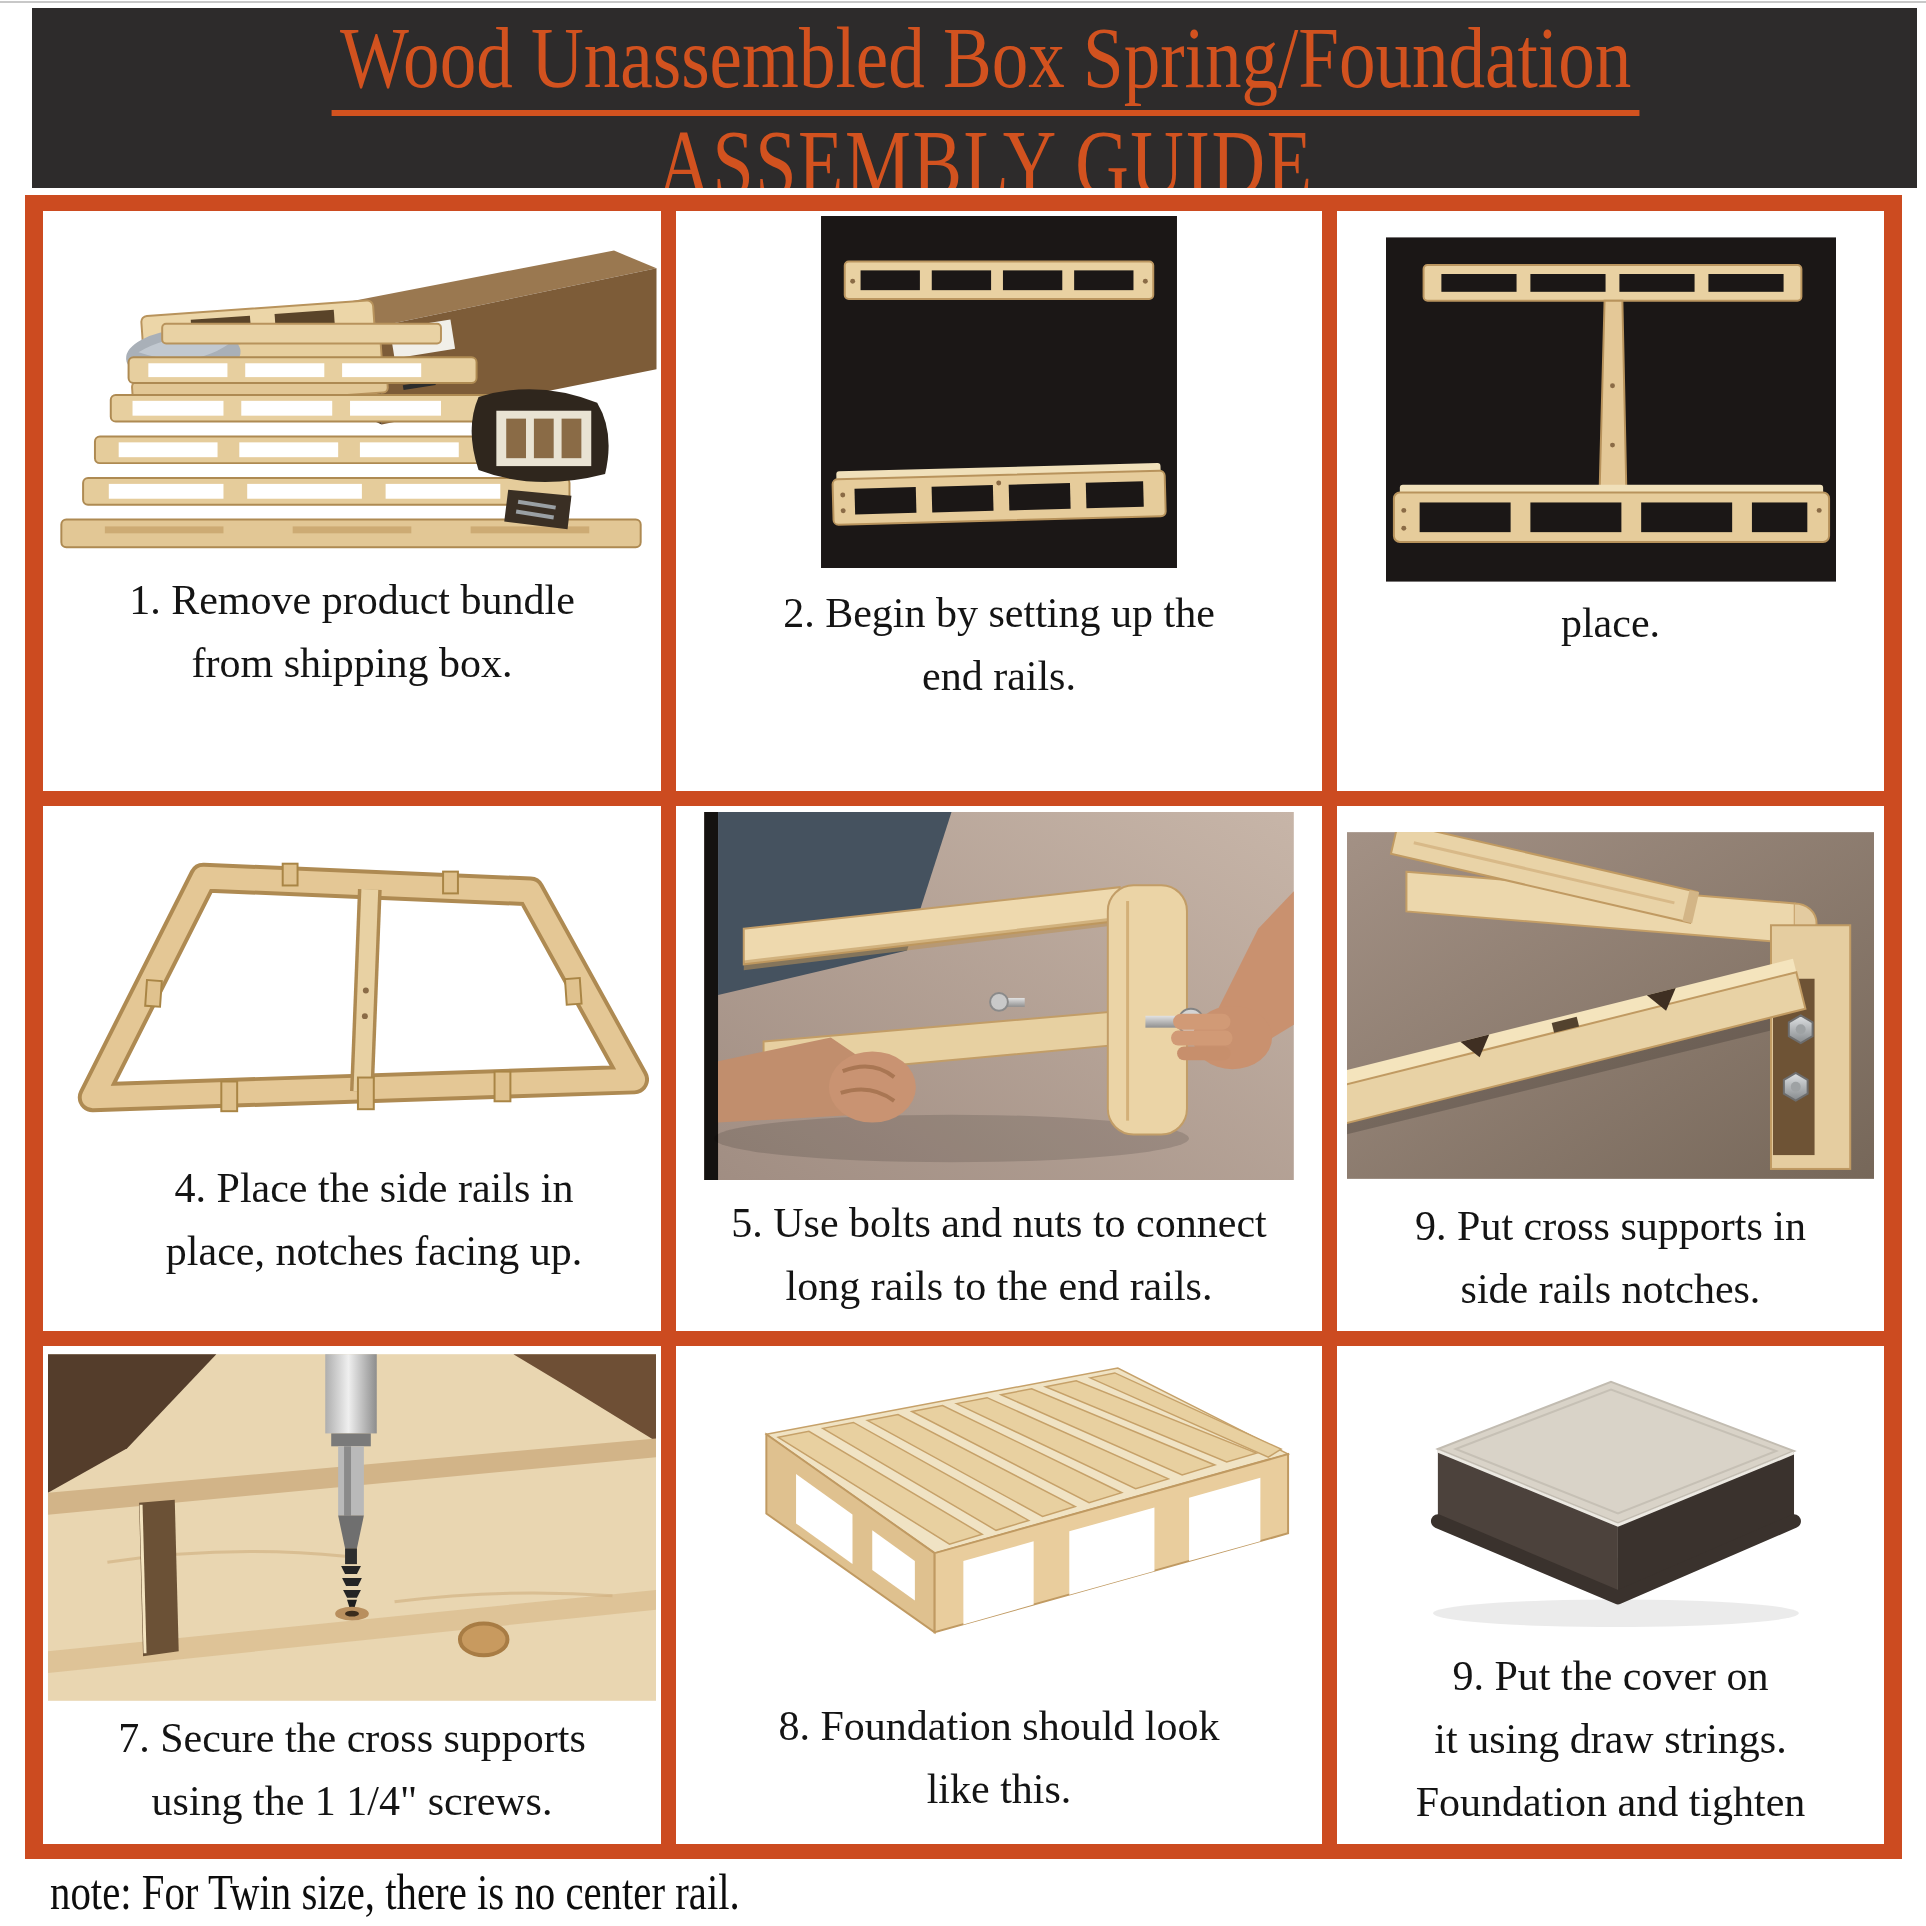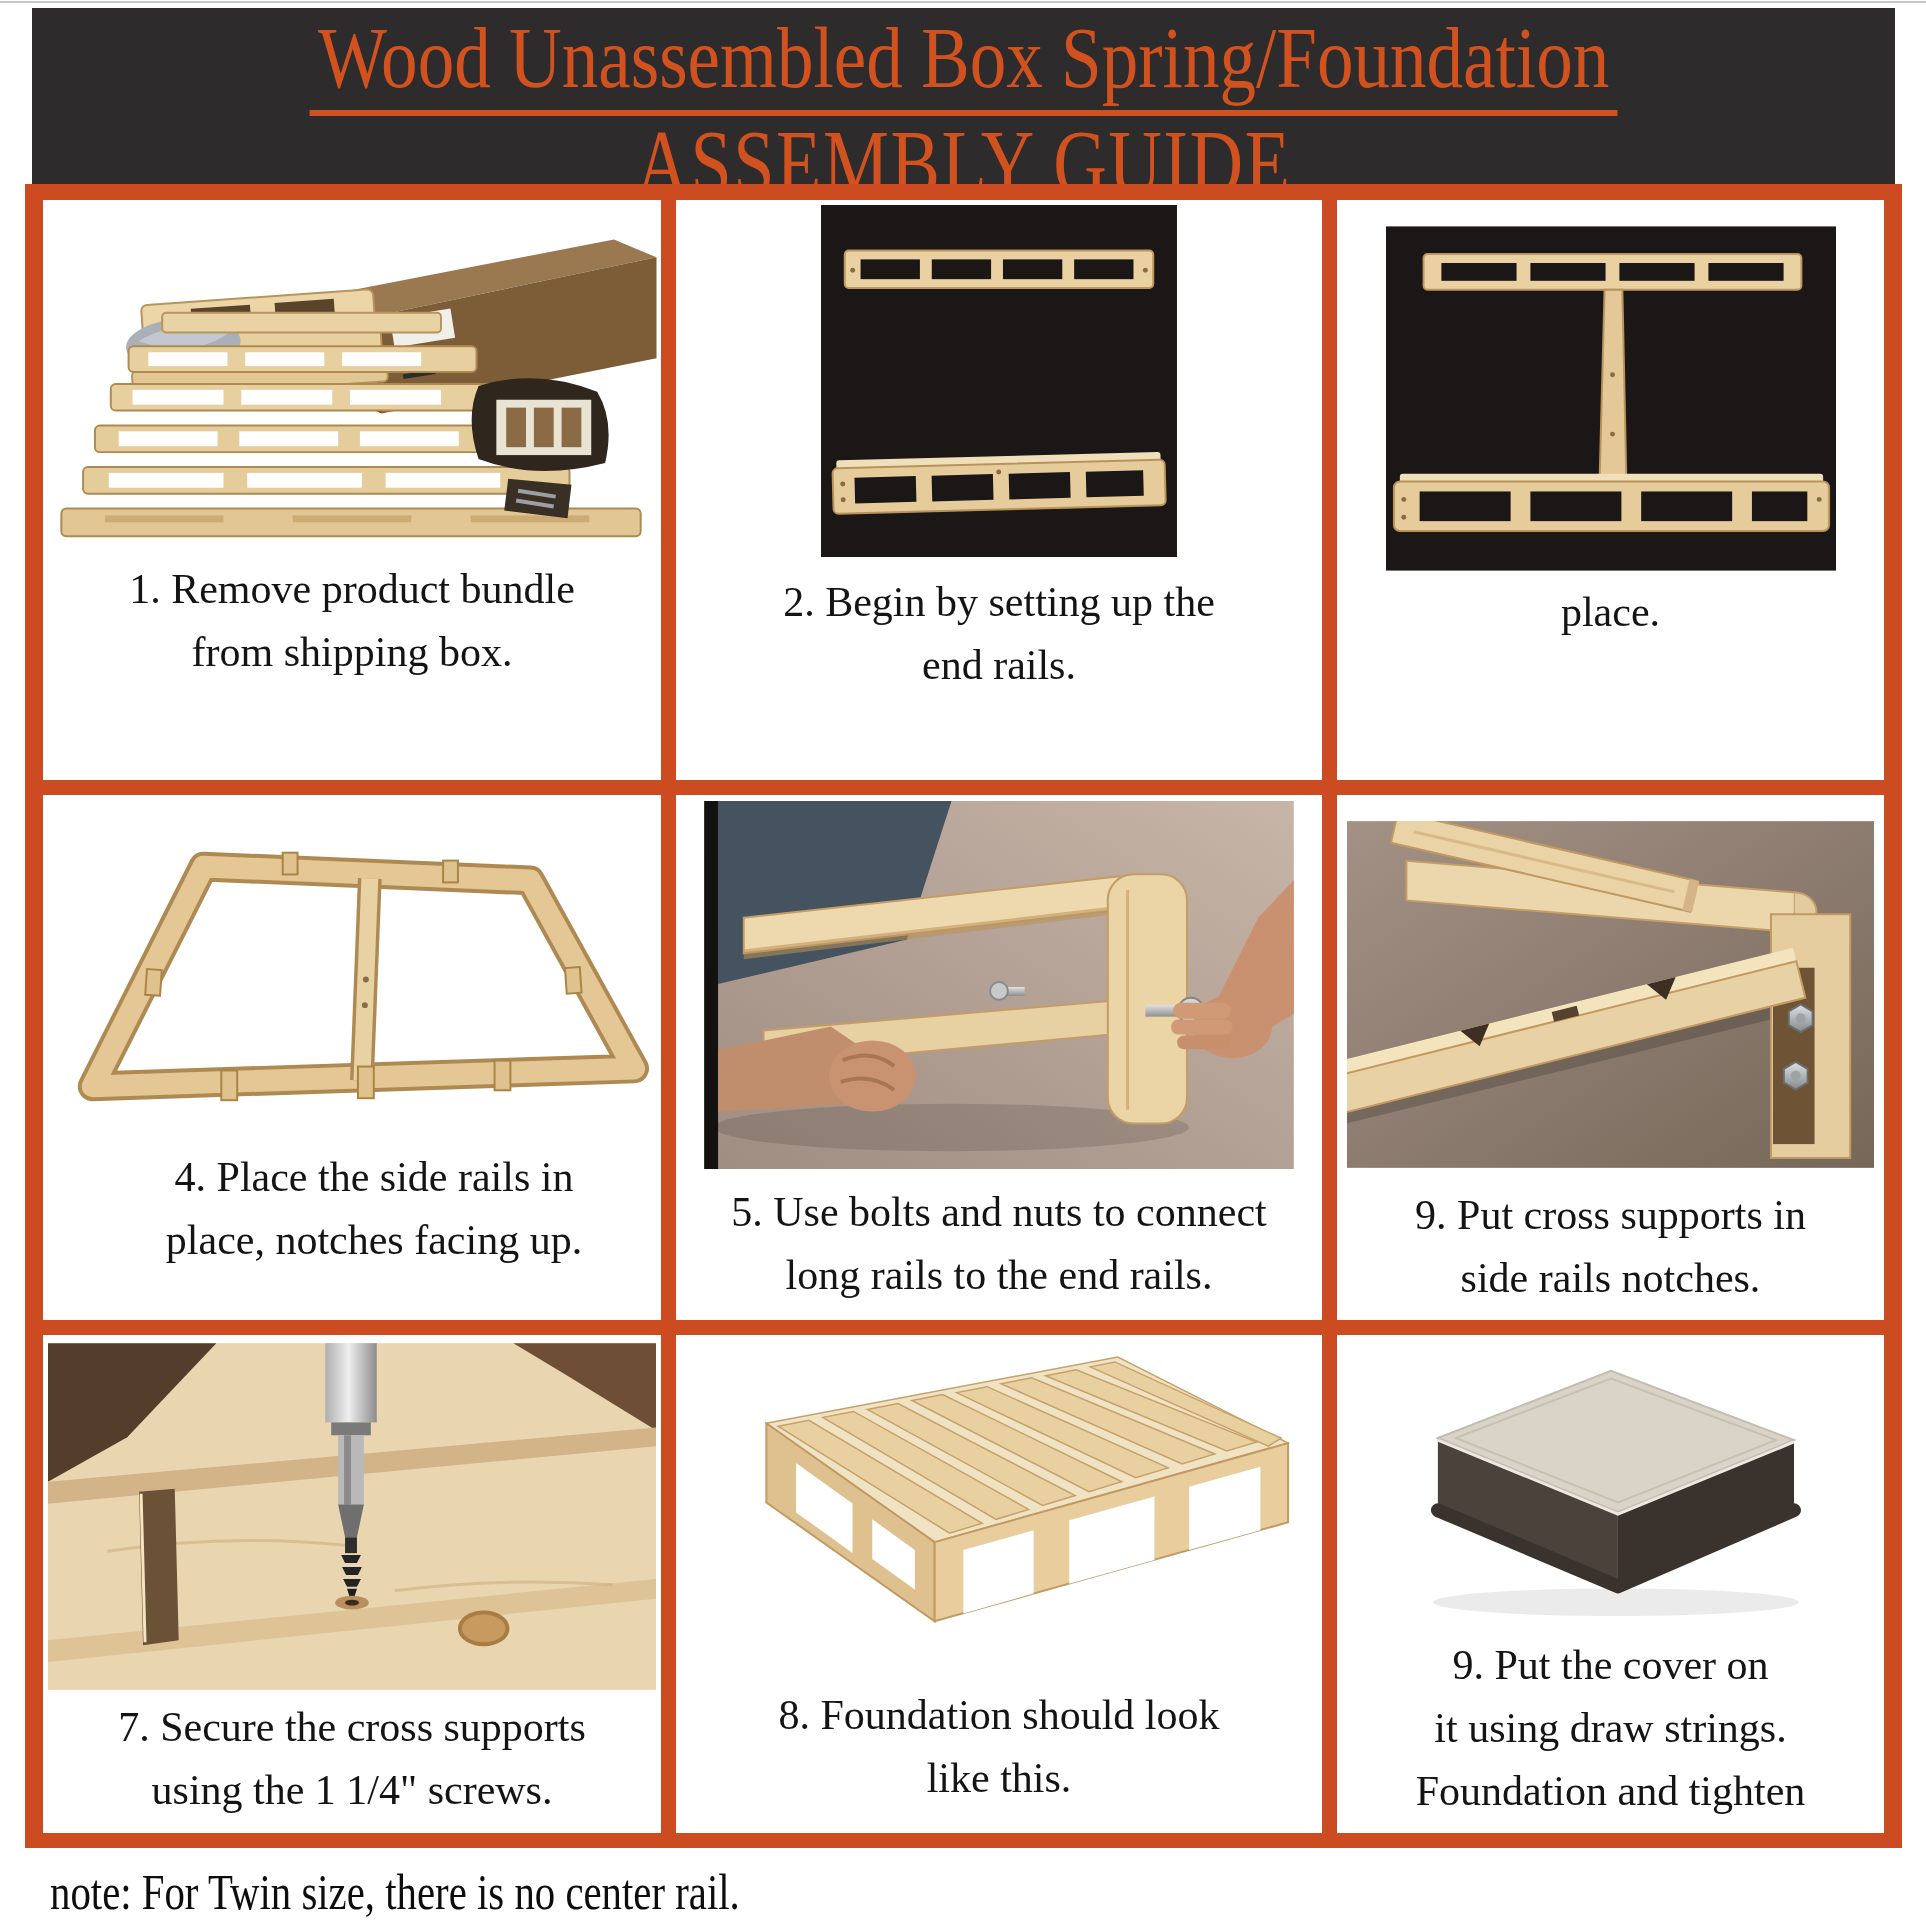--- a/index.html
+++ b/index.html
@@ -6,28 +6,28 @@
     --accent:#cc4b20; --header-bg:#2d2b2b; --header-text:#d2521f;
     --caption-text:#141414; --note-text:#0d0d0d;
     --wood:#e7cf9f; --wood-hi:#f2e2bd; --wood-dk:#b8935c; --black-img:#1b1716;
   }
   html,body{margin:0;padding:0;background:#fff;}
   .page{position:relative;width:1927px;height:1927px;background:#fff;overflow:hidden;
         font-family:"Liberation Serif",serif;}
   .topline{position:absolute;top:1px;left:0;width:100%;height:2px;background:#9a9a9a;opacity:.55;}
   
   .header{position:absolute;left:32px;top:8px;width:1863px;height:180px;background:var(--header-bg);
-          display:flex;flex-direction:column;align-items:center;justify-content:flex-start;overflow:hidden;}
+          display:flex;flex-direction:column;align-items:center;justify-content:flex-start;overflow:hidden;padding-left:22px;}
   .title{margin-top:6px;color:var(--header-text);font-size:87px;line-height:1.0;white-space:nowrap;
          transform:scaleX(.84);transform-origin:center top;display:inline-block;
          border-bottom:6px solid var(--header-text);padding:0 10px 9px 10px;}
   .subtitle{color:var(--header-text);font-size:95px;line-height:1.0;white-space:nowrap;
             transform:scaleX(.78);transform-origin:center top;margin-top:1px;letter-spacing:2px;}
   
-  .grid{position:absolute;left:25px;top:184px;width:1877px;height:1664px;background:var(--accent);
+  .grid{position:absolute;left:25px;top:195px;width:1877px;height:1664px;background:var(--accent);
         box-sizing:border-box;display:grid;grid-template-columns:618px 646px 547px;
         grid-template-rows:580px 525px 498px;gap:15px;padding:16px 18px;}
   .cell{background:#fff;display:flex;flex-direction:column;align-items:center;overflow:hidden;}
   .art{flex:0 0 auto;}
   .art svg{display:block;width:100%;height:100%;}
   .caption{flex:0 0 auto;text-align:center;color:var(--caption-text);font-size:42px;line-height:1.5;}
   
   .art1{width:614px;height:348px;margin-top:2px;} .cap1{margin-top:8px;}
   .art2{width:356px;height:352px;margin-top:5px;} .cap2{margin-top:14px;}
   .art3{width:450px;height:345px;margin-top:26px;} .cap3{margin-top:10px;}

